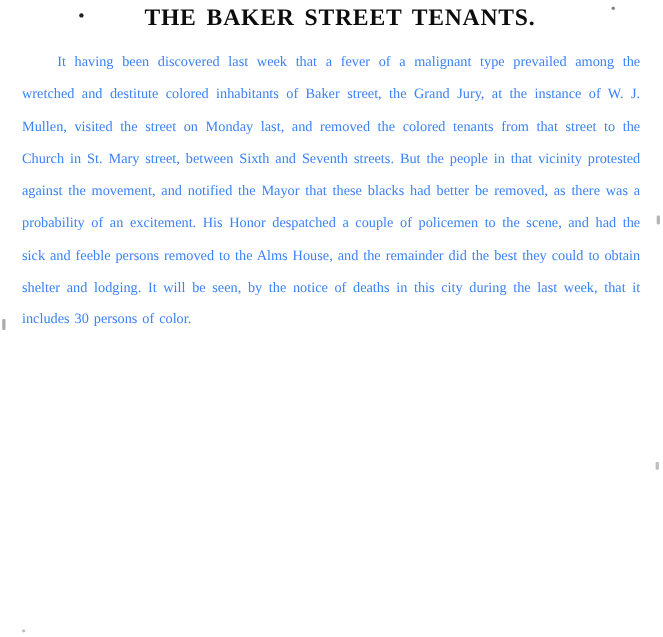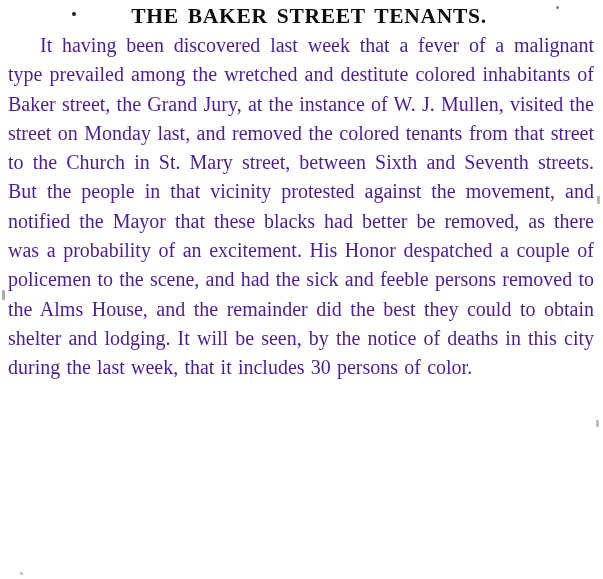--- a/index.html
+++ b/index.html
@@ -39,27 +39,27 @@
     font-weight: bold;
     font-size: 21.5px;
     letter-spacing: 0.7px;
     word-spacing: 3px;
     margin: 0 0 2px 0;
     padding-left: 14px;
     color: #0d0d0d;
     white-space: nowrap;
   }
   .body-text {
-    font-size: 20px;
+    font-size: 13px;
     line-height: 29.3px;
     text-align: justify;
     text-align-last: left;
-    color: #4c1d95;
+    color: #3b82f6;
     word-spacing: 1.2px;
-    margin: 0;
+    margin: 12px;
     padding: 0 2px 0 0;
   }
   .body-text .indent {
     display: inline-block;
     width: 32px;
   }
   .dot-left {
     position: absolute;
     left: 72px;
     top: 12px;

